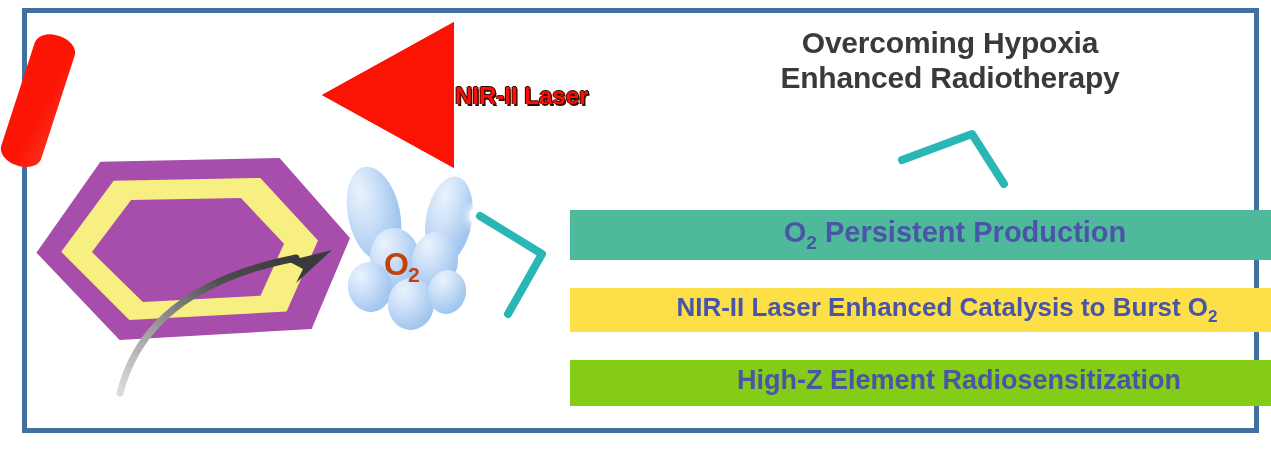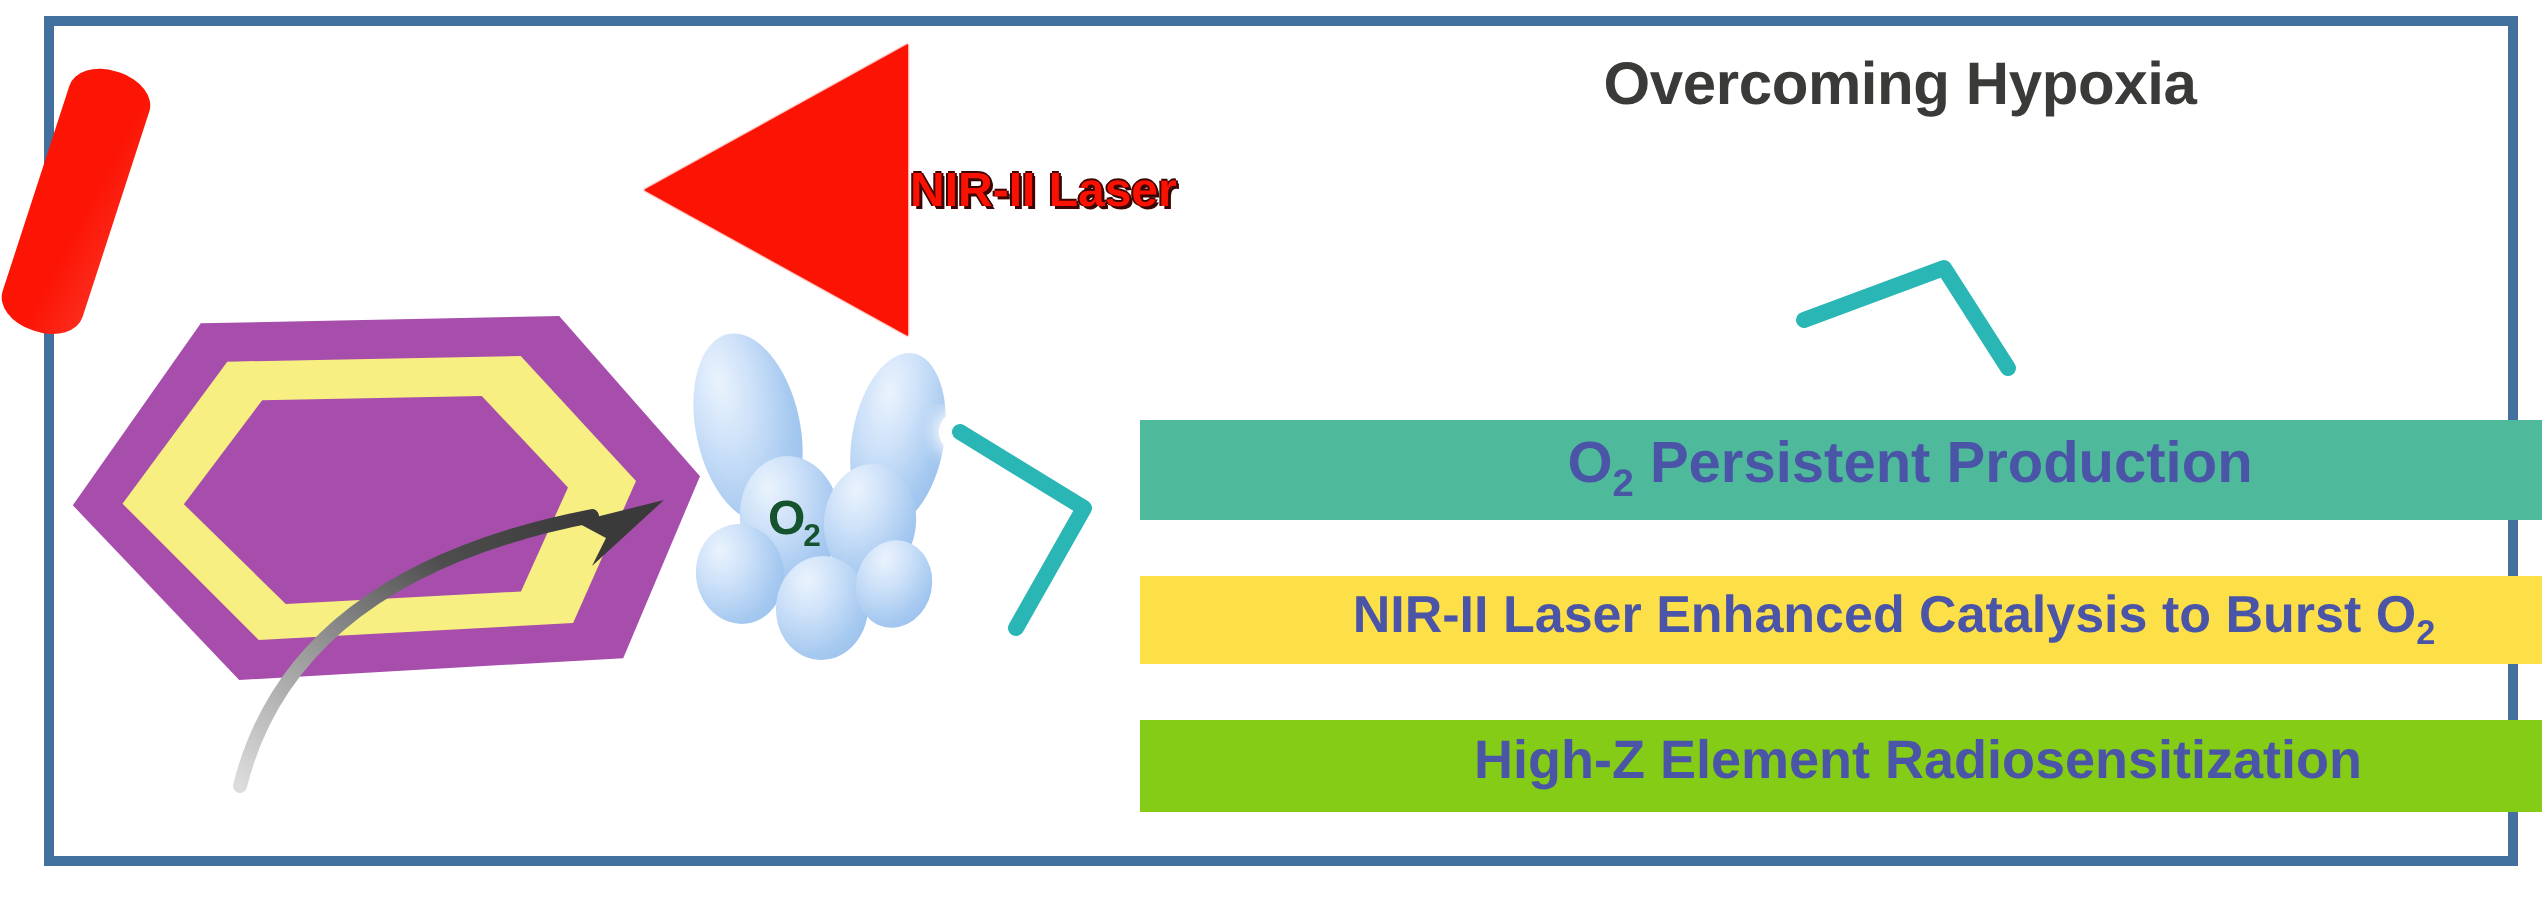--- a/index.html
+++ b/index.html
@@ -161,23 +161,23 @@
   #b2 { left: 86px; top: 18px;  width: 46px;  height: 88px;  transform: rotate(10deg); }
   #b3 { left: 30px; top: 70px;  width: 50px;  height: 62px;  transform: rotate(-6deg); }
   #b4 { left: 72px; top: 74px;  width: 46px;  height: 58px;  transform: rotate(6deg); }
   #b5 { left: 8px;  top: 104px; width: 44px;  height: 50px;  transform: rotate(-8deg); }
   #b6 { left: 48px; top: 120px; width: 46px;  height: 52px;  transform: rotate(4deg); }
   #b7 { left: 88px; top: 112px; width: 38px;  height: 44px;  transform: rotate(12deg); }
   #o2-label {
     position: absolute;
     left: 44px;
     top: 88px;
-    font-size: 24px;
-    font-weight: bold;
-    color: #14532d;
+    font-size: 32px;
+    font-weight: bold;
+    color: #c2410c;
     letter-spacing: -1px;
     z-index: 5;
   }
   #o2-label sub { font-size: 0.66em; }
 
   
   .spark { position: absolute; }
   #spark-main { left: 462px; top: 202px; width: 120px; height: 125px; }
   #spark-top  { left: 888px; top: 104px; width: 132px; height: 92px; }
 
@@ -213,20 +213,21 @@
 </style>
 </head>
 <body>
 
 <div id="canvas">
 
   <div id="frame"></div>
 
   <div id="title">
     <span>Overcoming Hypoxia</span>
+    <span class="l2">Enhanced Radiotherapy</span>
   </div>
 
   <div id="xray-beam"></div>
 
   <div id="nir-triangle"></div>
   <div id="nir-label">NIR-II Laser</div>
 
   <div id="nanoparticle">
     <div class="hexlayer" id="hex-outer"></div>
     <div class="hexlayer" id="hex-ring"></div>

